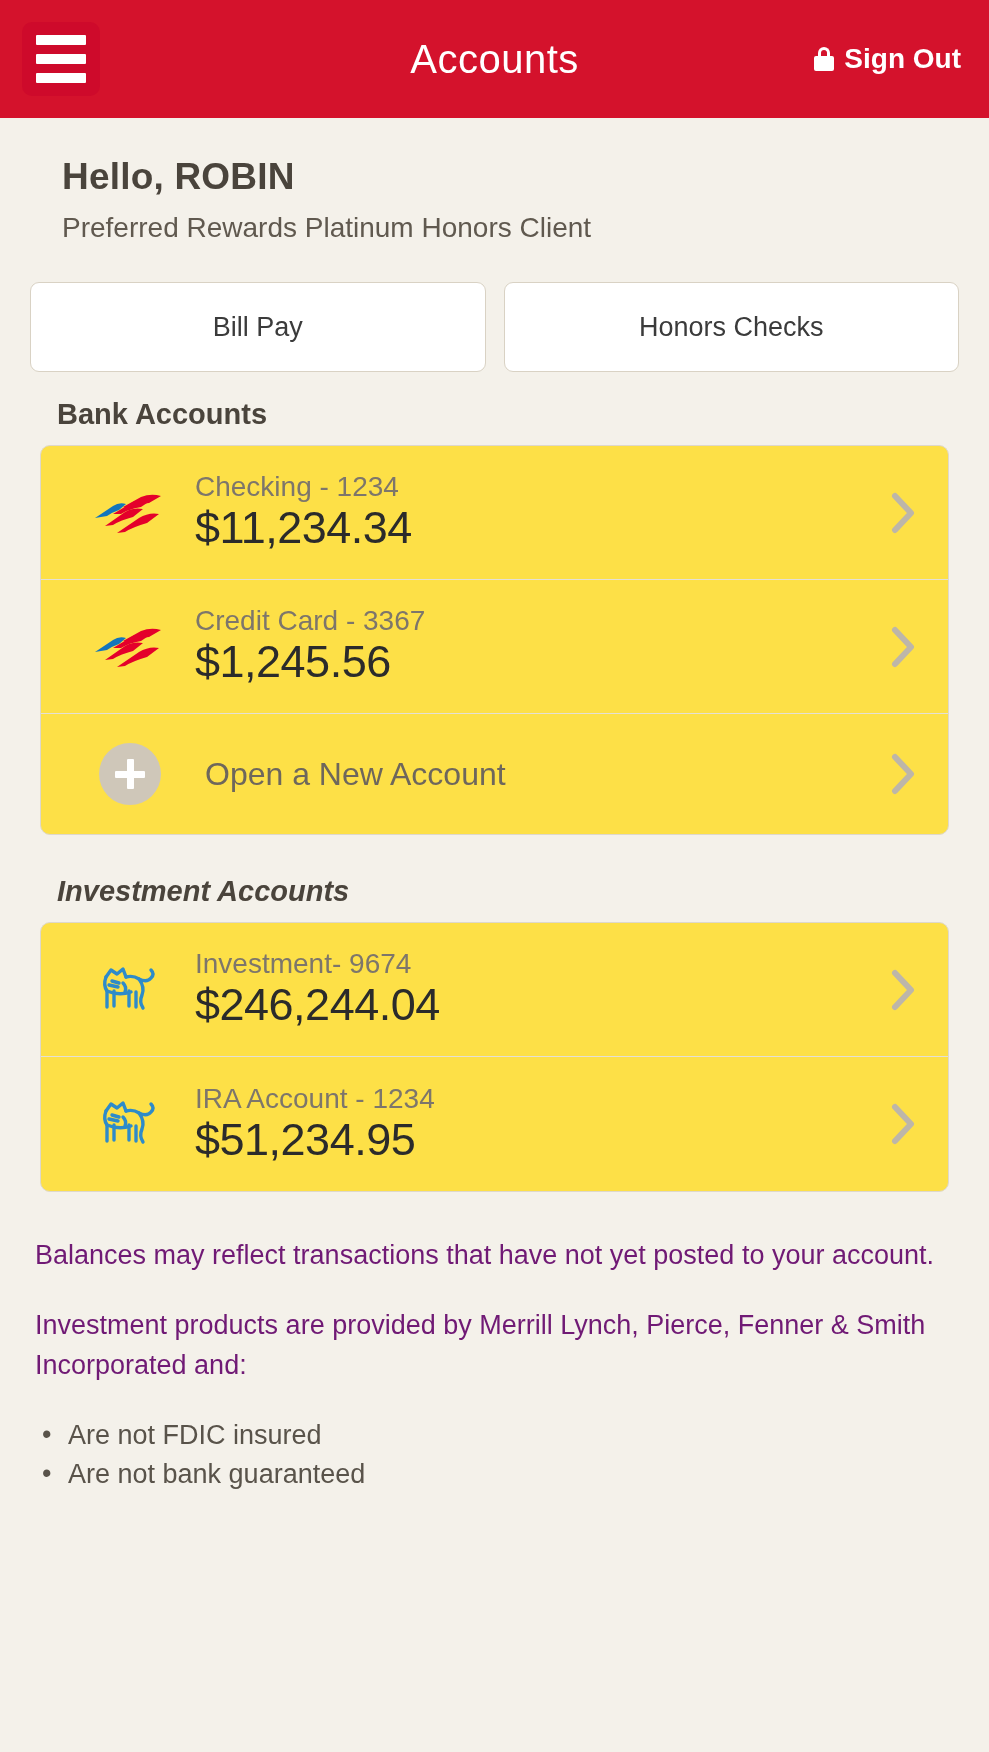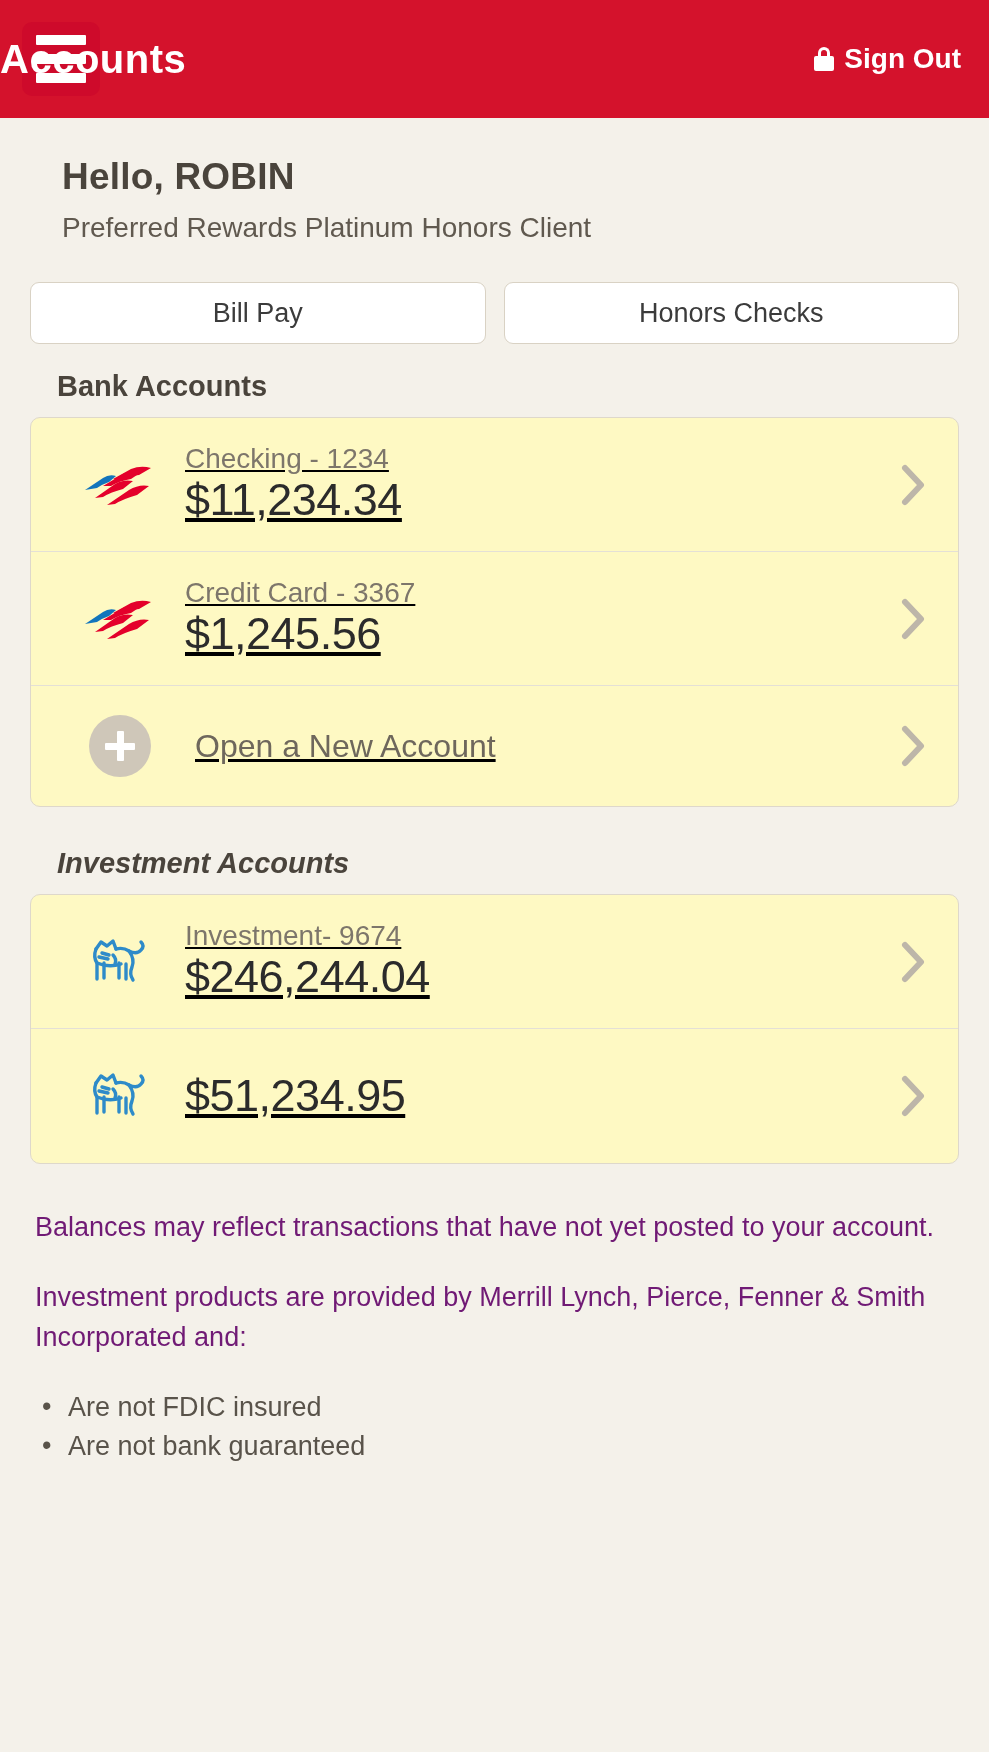--- a/index.html
+++ b/index.html
@@ -37,24 +37,24 @@
   .menu-btn span {
     display: block;
     width: 50px;
     height: 10px;
     background: #FFFFFF;
     border-radius: 1px;
   }
   .header-title {
     position: absolute;
     left: 0; right: 0;
-    text-align: left;
+    text-align: center;
     color: #FFFFFF;
     font-size: 40px;
-    font-weight: bold;
+    font-weight: normal;
     letter-spacing: 0.5px;
   }
   .signout {
     position: absolute;
     right: 28px;
     display: flex;
     align-items: center;
     gap: 10px;
     cursor: pointer;
     justify-content: space-between;
@@ -101,21 +101,21 @@
   }
 
   
   .actions {
     display: flex;
     gap: 18px;
     padding: 38px 30px 0 30px;
   }
   .action-btn {
     flex: 1;
-    height: 62px;
+    height: 90px;
     background: #FFFFFF;
     border: 1px solid #D9D2C4;
     border-radius: 9px;
     display: flex;
     align-items: center;
     justify-content: center;
     font-size: 27px;
     color: #3B3B3B;
     cursor: pointer;
   }
@@ -124,26 +124,25 @@
   .section-head {
     font-size: 29px;
     font-weight: bold;
     color: #4A443C;
     padding: 26px 0 14px 57px;
   }
   .section-head.invest { padding-top: 40px; font-style: italic; }
 
   
   .card {
-    margin: 0 30px;
-    background: #fef9c3;
+    margin: 0 40px;
+    background: #fde047;
     border: 1px solid #DED8CB;
     border-radius: 10px;
     overflow: hidden;
-    text-decoration: underline;
   }
   .acct-row {
     display: flex;
     align-items: center;
     height: 134px;
     padding: 0 24px 0 34px;
     border-bottom: 1px solid #E4E0D6;
     cursor: pointer;
     position: relative;
   }
@@ -344,20 +343,21 @@
           <path d="M27 16 Q34 14 40 18 Q48 22 52 17 Q56 13 52 9"></path>
           <path d="M40 18 Q46 26 43 34 Q40 41 44 47"></path>
           <path d="M30 30 L30 45 M37 31 L37 46"></path>
           <path d="M8 30 Q20 35 32 31"></path>
           <path d="M13 20 L20 22 M10 24 L19 26"></path>
           <path d="M24 22 Q28 26 26 31"></path>
         </g>
       </svg>
     </div>
     <div class="acct-text">
+      <div class="acct-name">IRA Account - 1234</div>
       <div class="acct-balance">$51,234.95</div>
     </div>
     <svg class="chev" viewBox="0 0 26 44">
       <polyline points="5,5 21,22 5,39" fill="none" stroke="#BDB6A9" stroke-width="6" stroke-linecap="round" stroke-linejoin="round"></polyline>
     </svg>
   </div>
 </div>
 
 <div class="disclaimer">
   <p>Balances may reflect transactions that have not yet posted to your account.</p>

